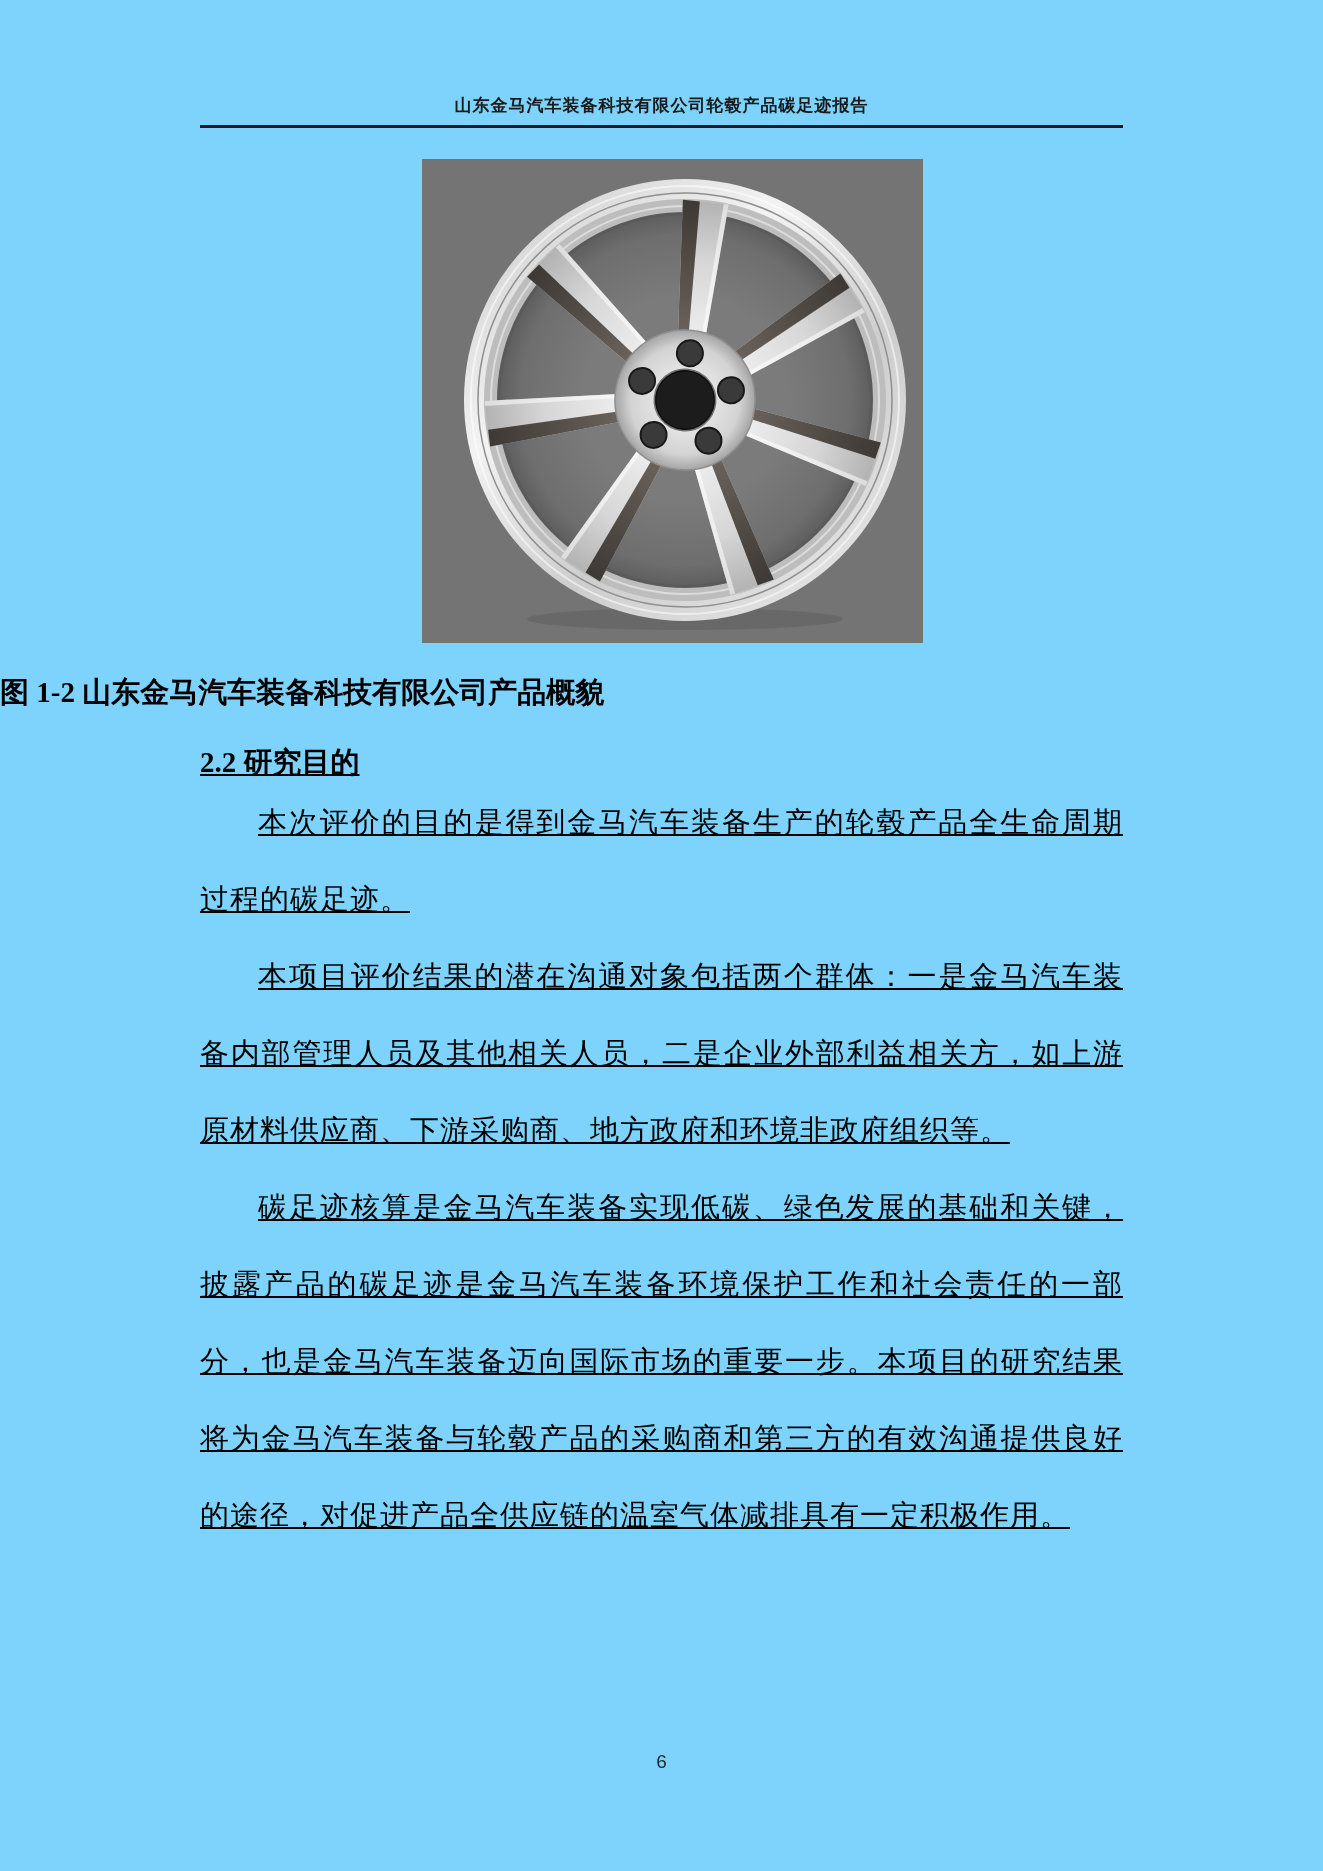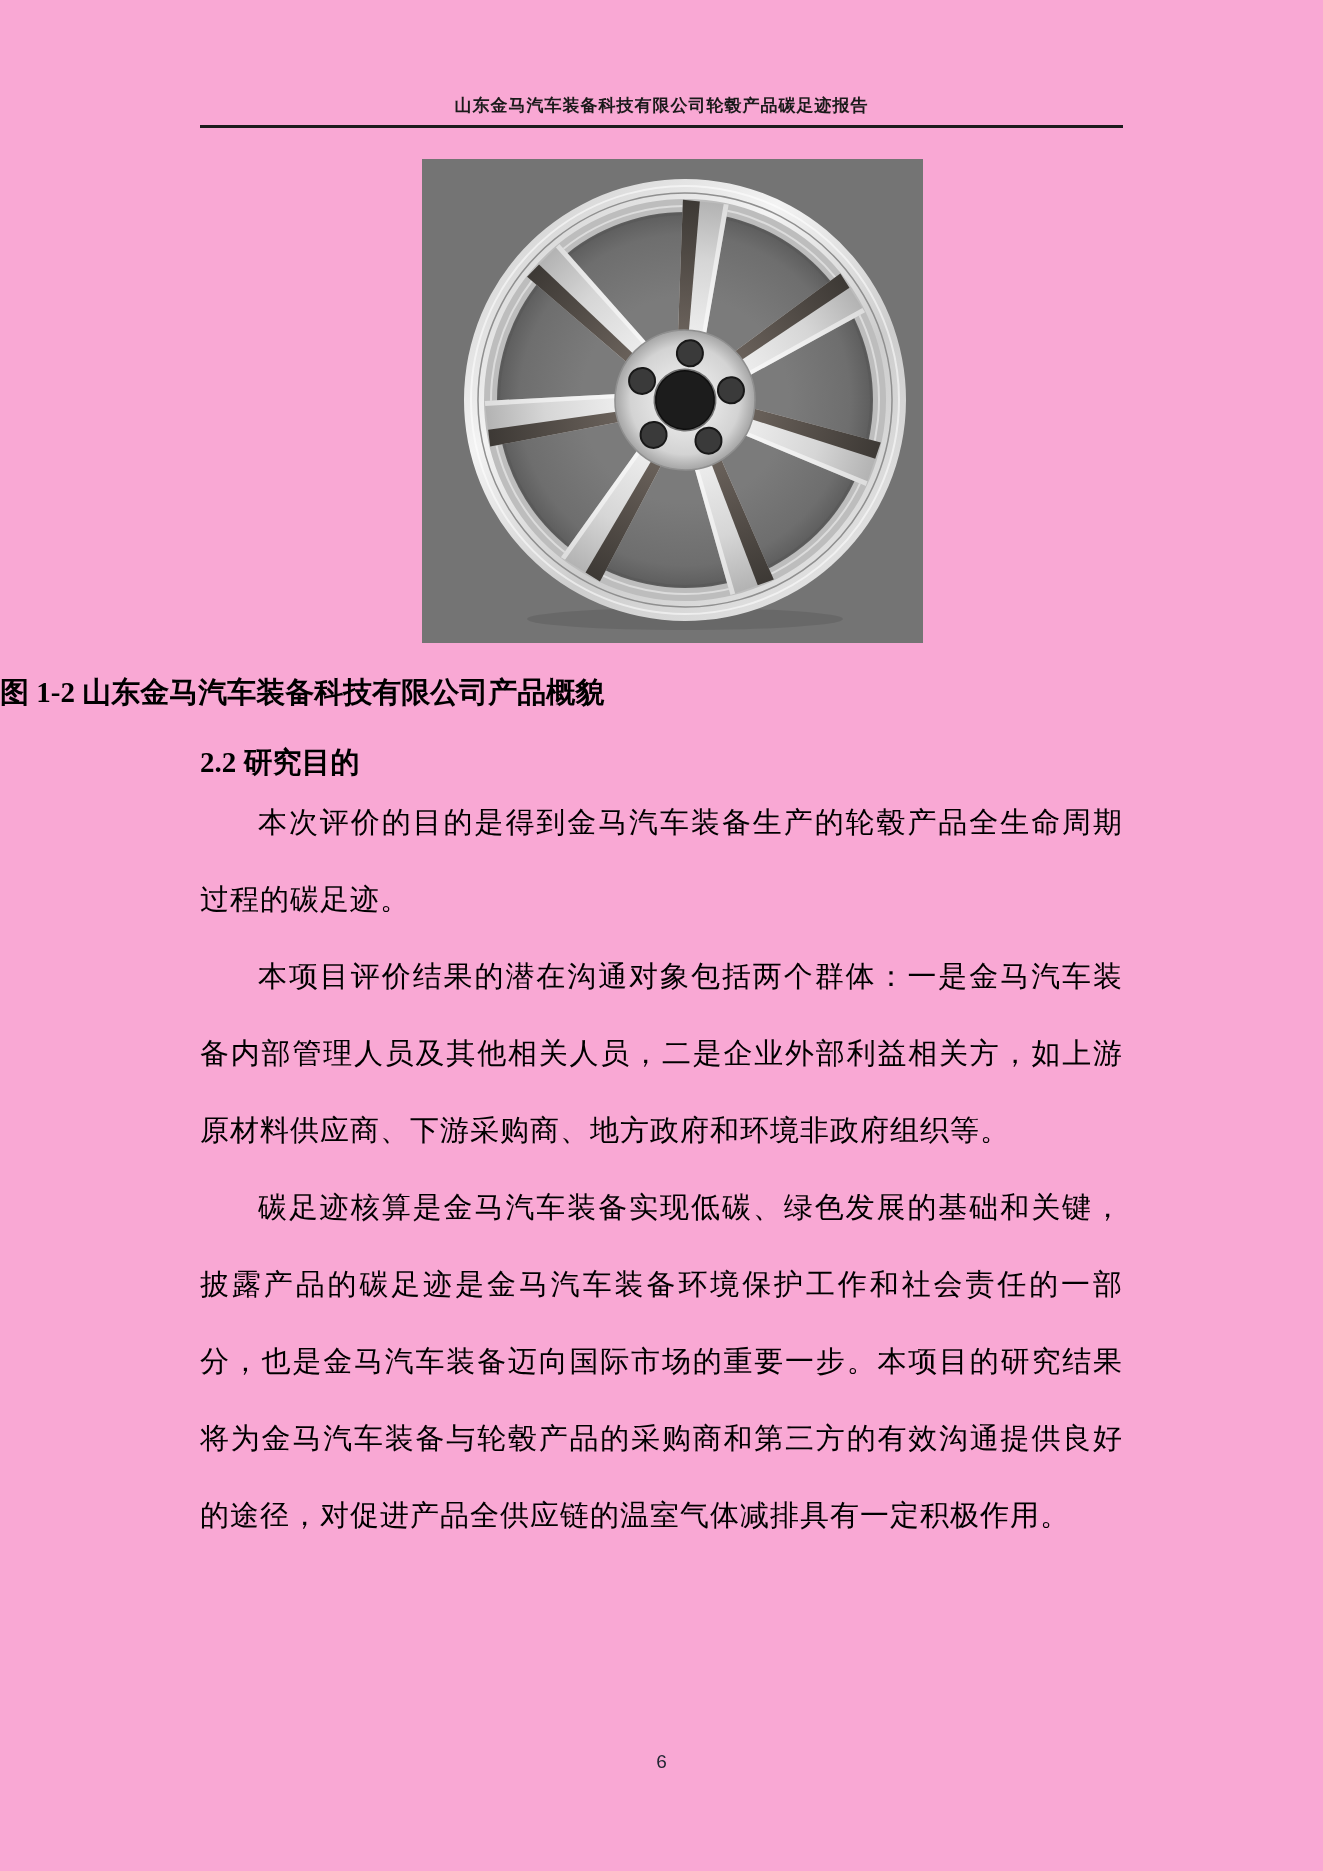--- a/index.html
+++ b/index.html
@@ -1,21 +1,21 @@
 <!DOCTYPE html>
 <html><head>
 <meta charset="utf-8">
 <style>
   html, body { margin: 0; padding: 0; background: #ffffff; }
   .page {
     position: relative;
     width: 1323px;
     height: 1871px;
     margin: 0 auto;
-    background: #f9a8d4;
+    background: #7dd3fc;
     color: #000000;
     font-family: "Liberation Serif", "DejaVu Serif", serif;
     overflow: hidden;
   }
   .doc-header {
     width: 923px;
     margin: 0 auto;
     padding-top: 94px;
     padding-bottom: 7px;
     border-bottom: 3px solid #1c1c1c;
@@ -34,21 +34,21 @@
     margin: 31px 0 0 422px;
     background: #747474;
   }
   .figure-box svg { display: block; }
   .caption {
     margin: 29px 0 0 0;
     font-size: 29px;
     font-weight: bold;
     line-height: 40px;
   }
-  .content { width: 923px; margin: 8px auto; }
+  .content { width: 923px; margin: 8px auto; text-decoration: underline; }
   h2.section-heading {
     margin: 30px 0 2px 0;
     font-size: 29px;
     font-weight: bold;
     line-height: 40px;
   }
   h2.section-heading.mt-lg { margin-top: 55px; }
   p.body-para {
     margin: 0;
     font-size: 29px;

